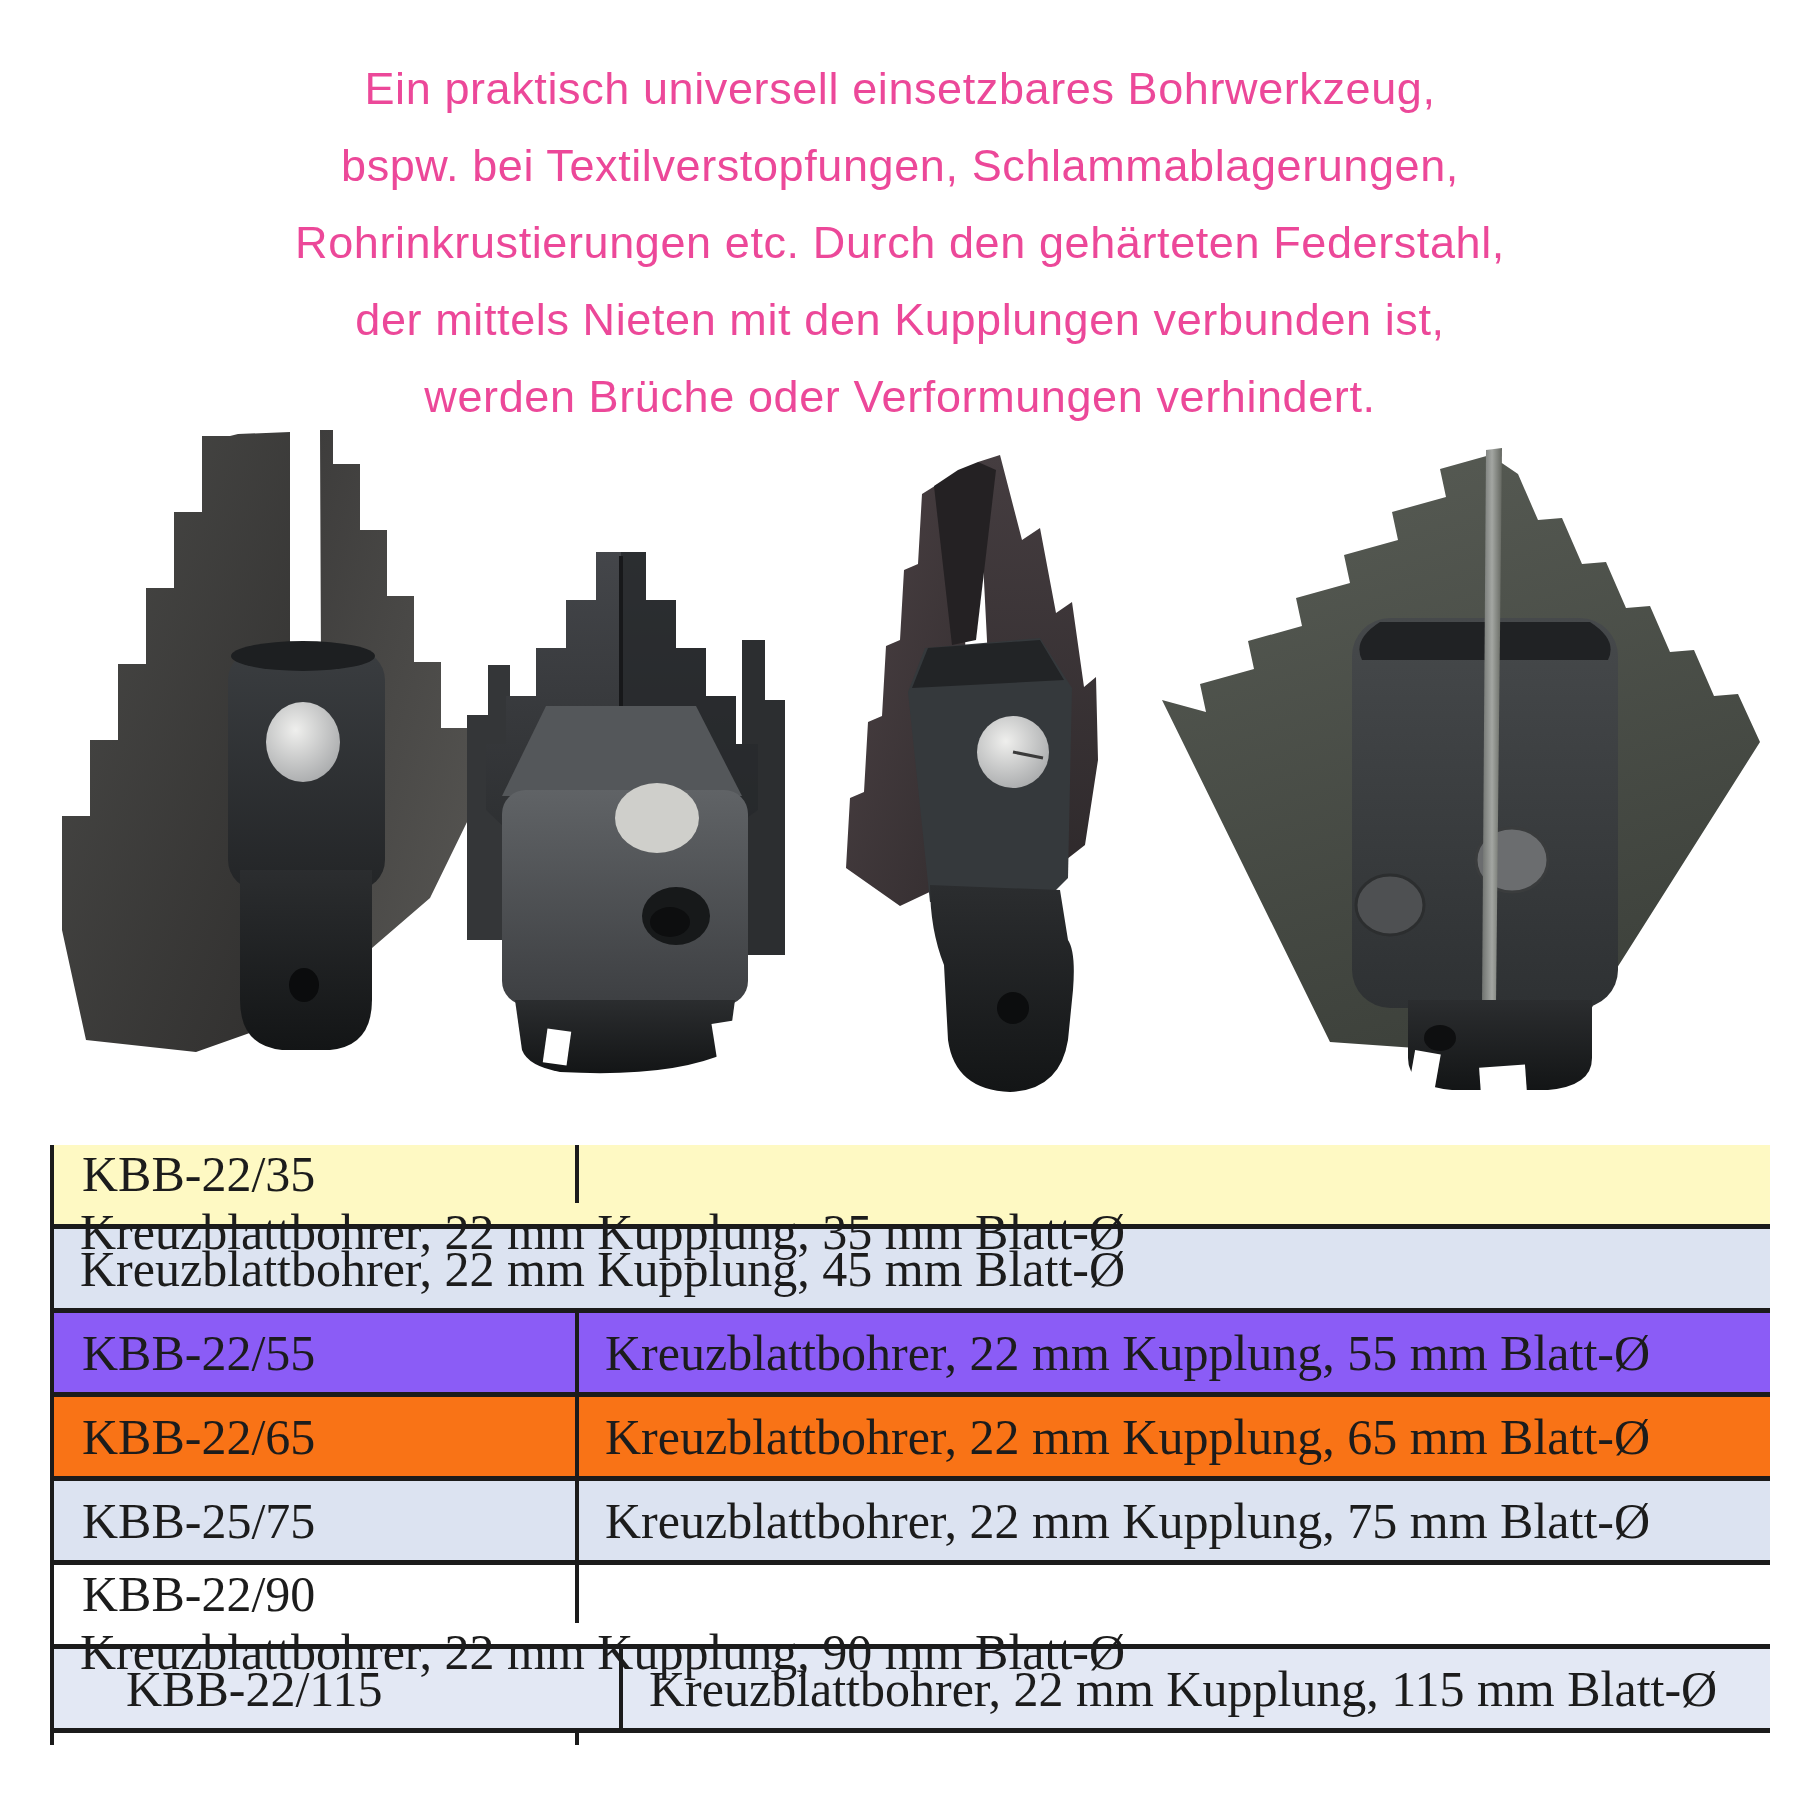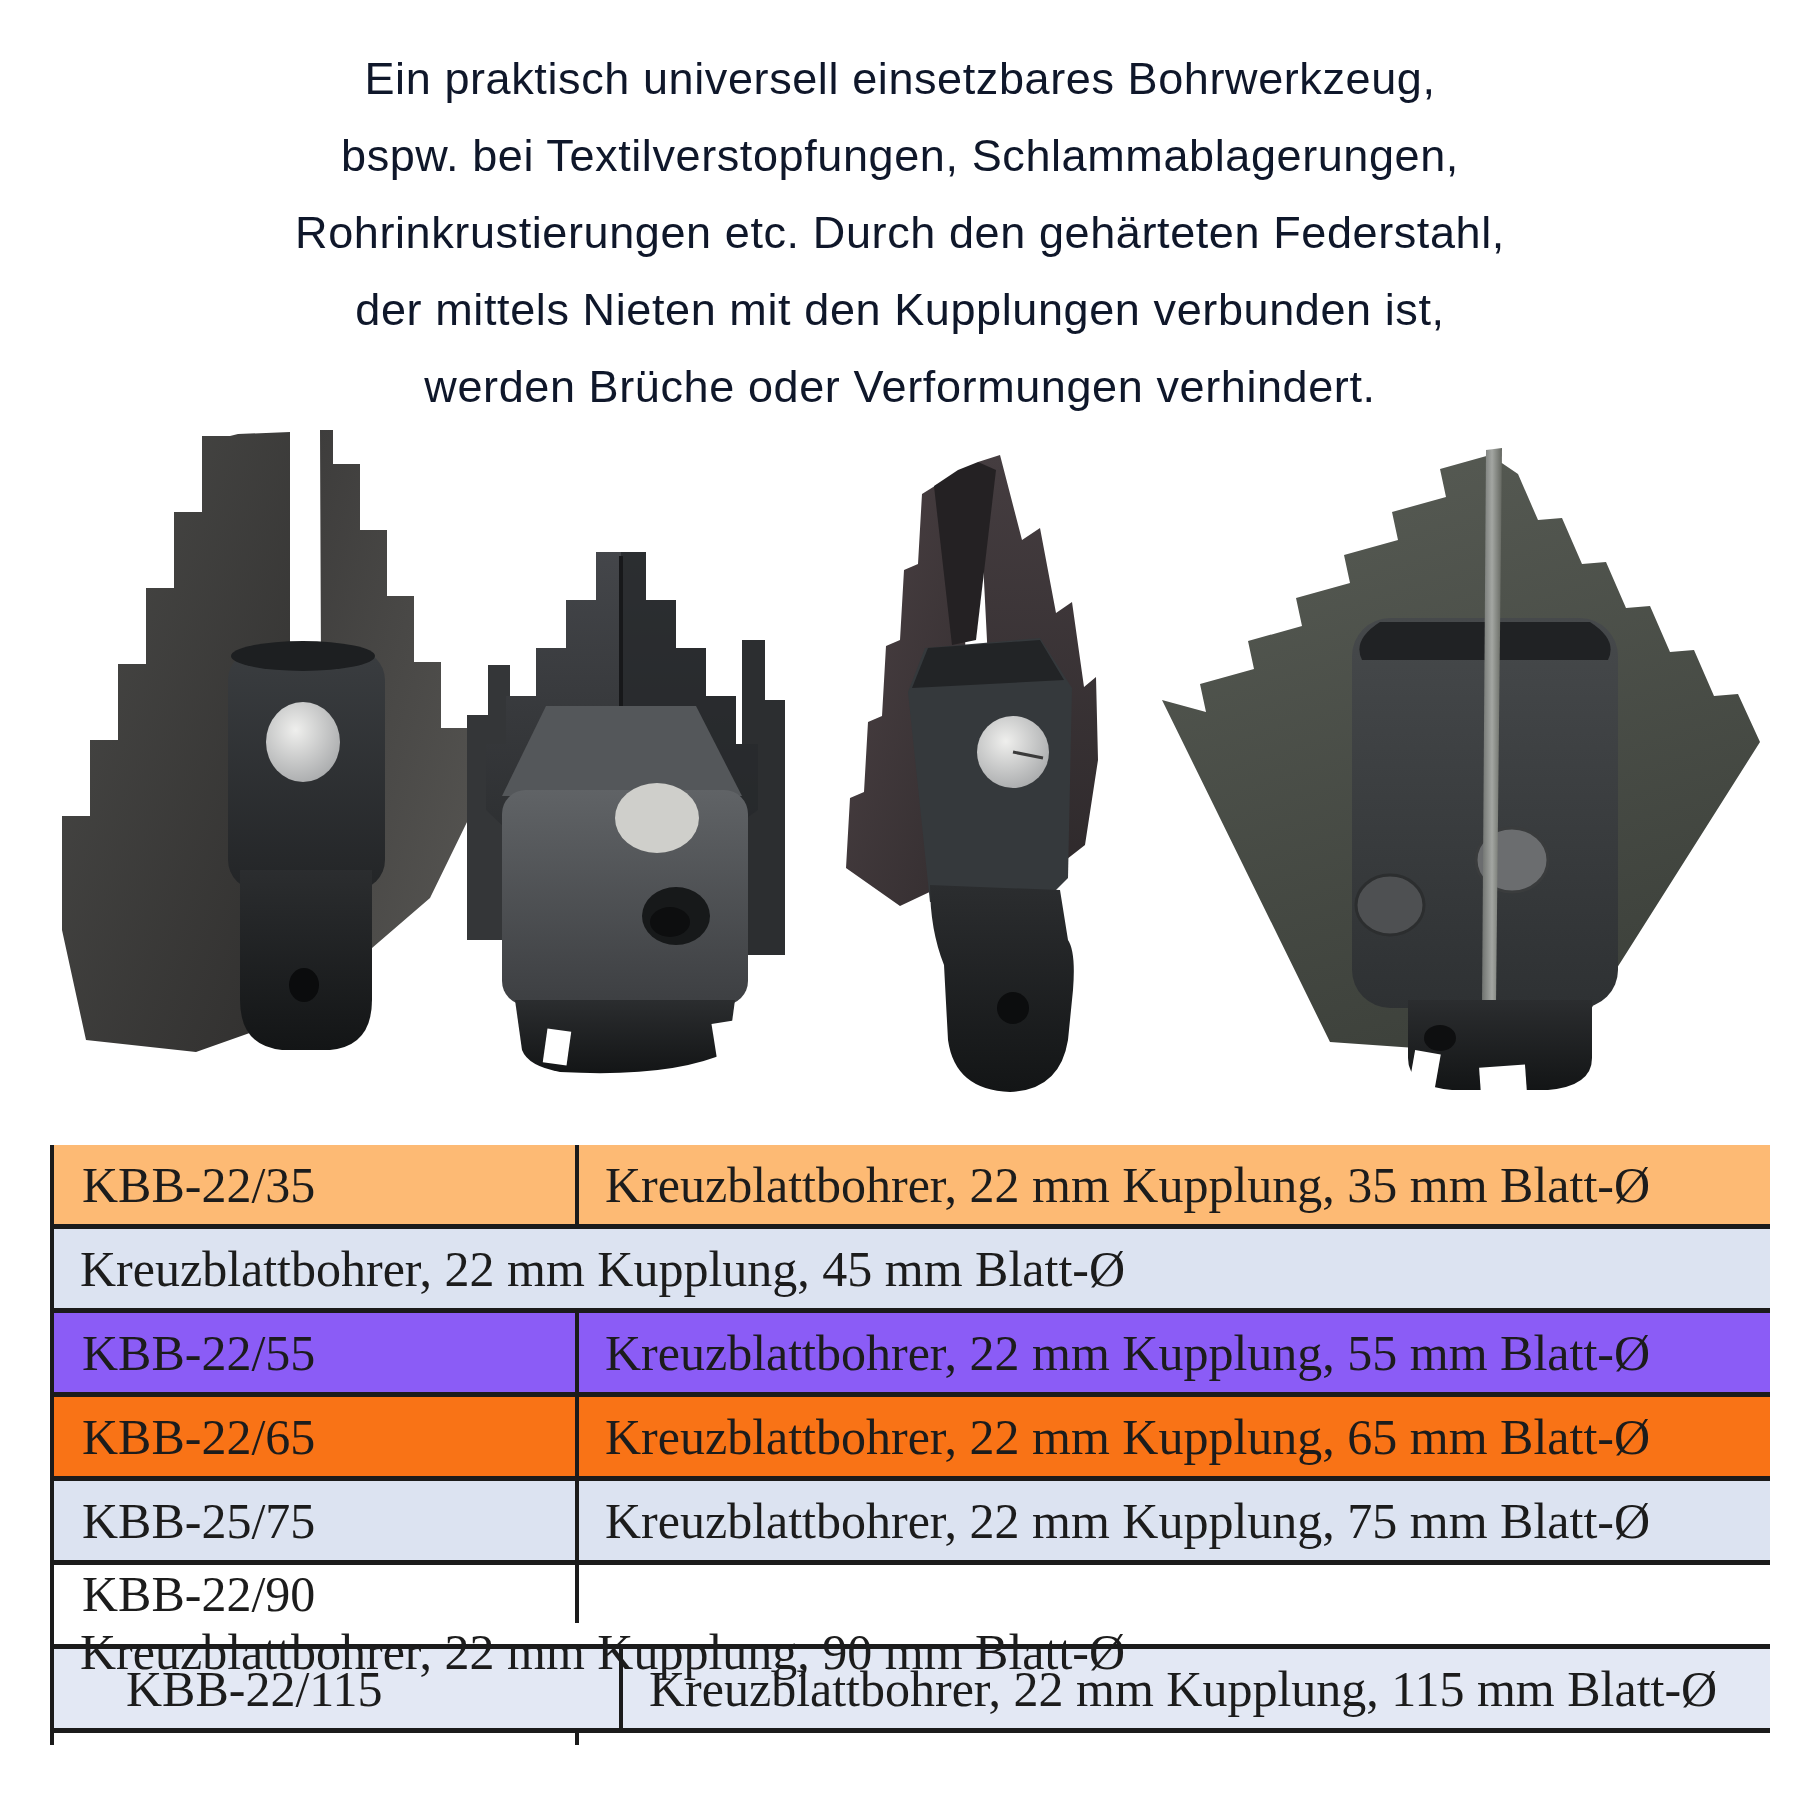--- a/index.html
+++ b/index.html
@@ -1,23 +1,23 @@
 <!DOCTYPE html>
 <html><head>
 <meta charset="utf-8">
 <style>
   html,body{margin:0;padding:0;}
   body{width:1800px;height:1800px;position:relative;background:#ffffff;overflow:hidden;}
 
   .intro{
-    position:absolute;top:40px;left:0;width:100%;
+    position:absolute;top:50px;left:0;width:100%;
     text-align:center;
     font-family:"Liberation Sans", sans-serif;
     font-size:45px;line-height:77px;
-    color:#0f172a;letter-spacing:0.6px;
+    color:#ec4899;letter-spacing:0.6px;
   }
 
   .photos{position:absolute;left:0;top:0;width:1800px;height:1800px;}
 
   .ptable{
     position:absolute;left:50px;top:1145px;width:1716px;
     border-left:4px solid #1b1b1b;
     font-family:"Liberation Serif", serif;
     font-size:50px;color:#1c1c1c;
   }
@@ -154,21 +154,21 @@
     <ellipse cx="1512" cy="860" rx="36" ry="32" fill="#6b6d6f" stroke="#3a3c3d" stroke-width="3"></ellipse>
     <polygon points="1486,450 1502,448 1496,1005 1482,1005" fill="url(#gStrip)"></polygon>
     <path fill="url(#gCoupling)" d="M1408,1000 L1592,1000 L1592,1058 Q1592,1086 1548,1090 L1452,1090 Q1408,1086 1408,1058 Z"></path>
     <ellipse cx="1440" cy="1038" rx="16" ry="13" fill="#0e0f10"></ellipse>
     <rect x="1412" y="1052" width="26" height="34" fill="#ffffff" transform="rotate(10 1425 1069)"></rect>
     <rect x="1480" y="1066" width="46" height="28" fill="#ffffff" transform="rotate(-4 1503 1080)"></rect>
   </g>
 </svg>
 
 <div class="ptable">
-  <div class="trow" style="background: #fdba74;">
+  <div class="trow" style="background: #fef9c3; flex-direction: column;">
     <div class="c1">KBB-22/35</div>
     <div class="c2">Kreuzblattbohrer, 22 mm Kupplung, 35 mm Blatt-Ø</div>
   </div>
   <div class="trow" style="background: rgb(220, 227, 241);">
     <div class="c2">Kreuzblattbohrer, 22 mm Kupplung, 45 mm Blatt-Ø</div>
   </div>
   <div class="trow" style="background: #8b5cf6;">
     <div class="c1">KBB-22/55</div>
     <div class="c2">Kreuzblattbohrer, 22 mm Kupplung, 55 mm Blatt-Ø</div>
   </div>

